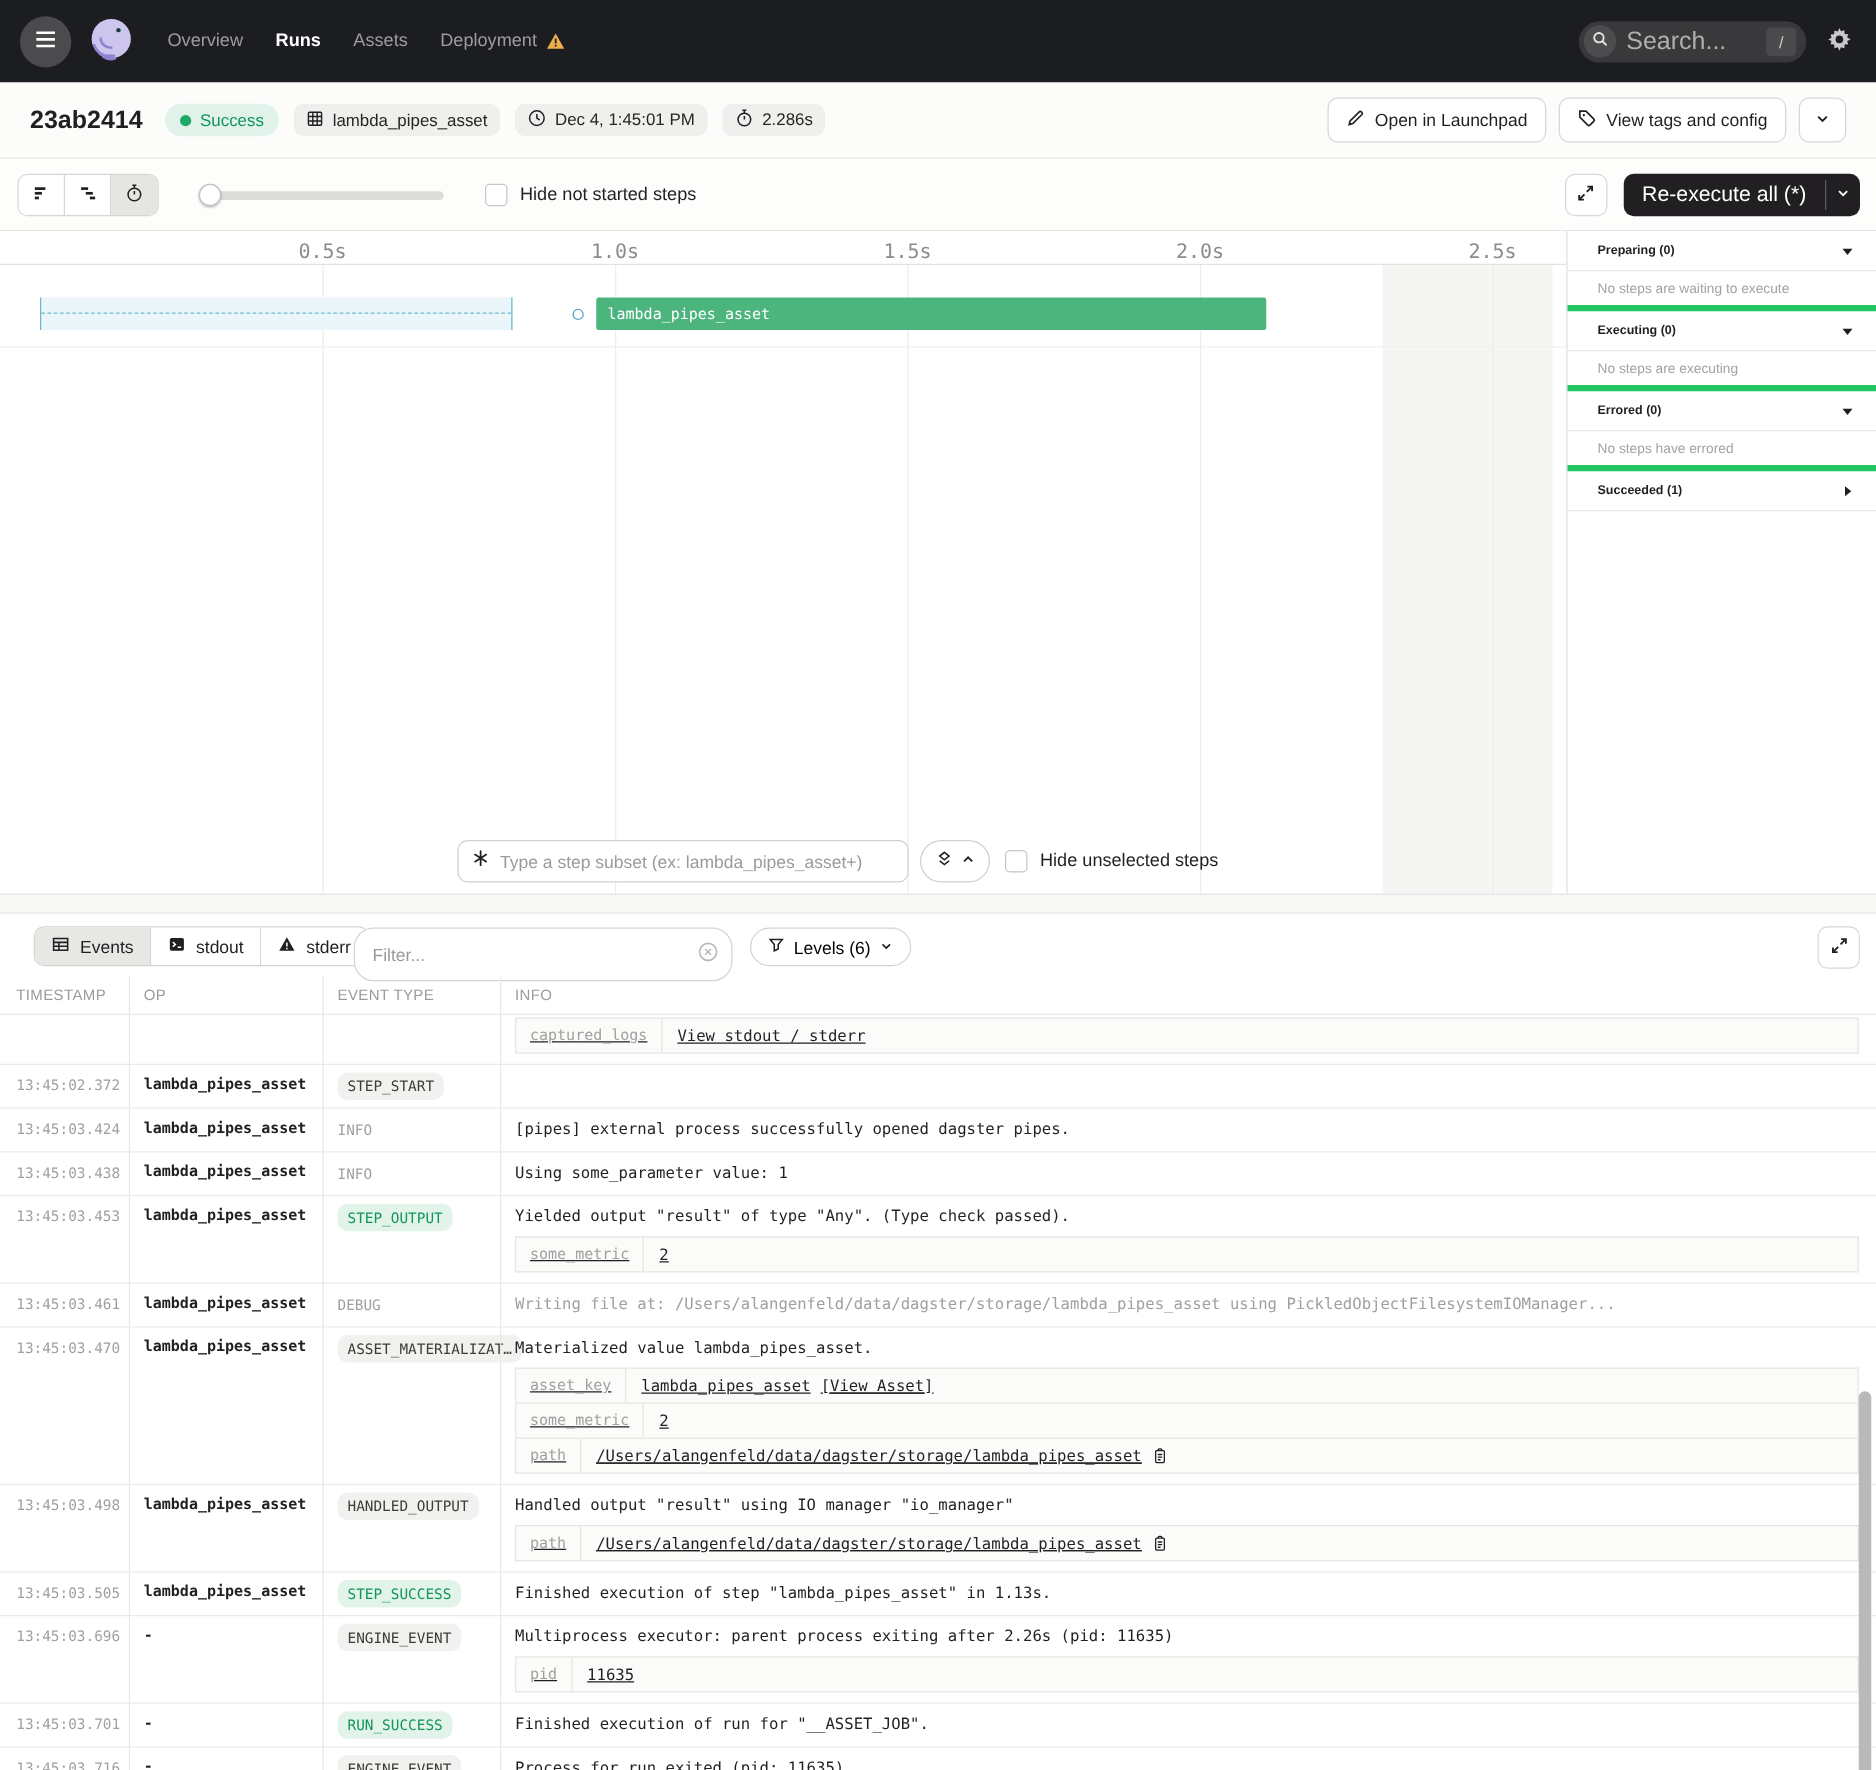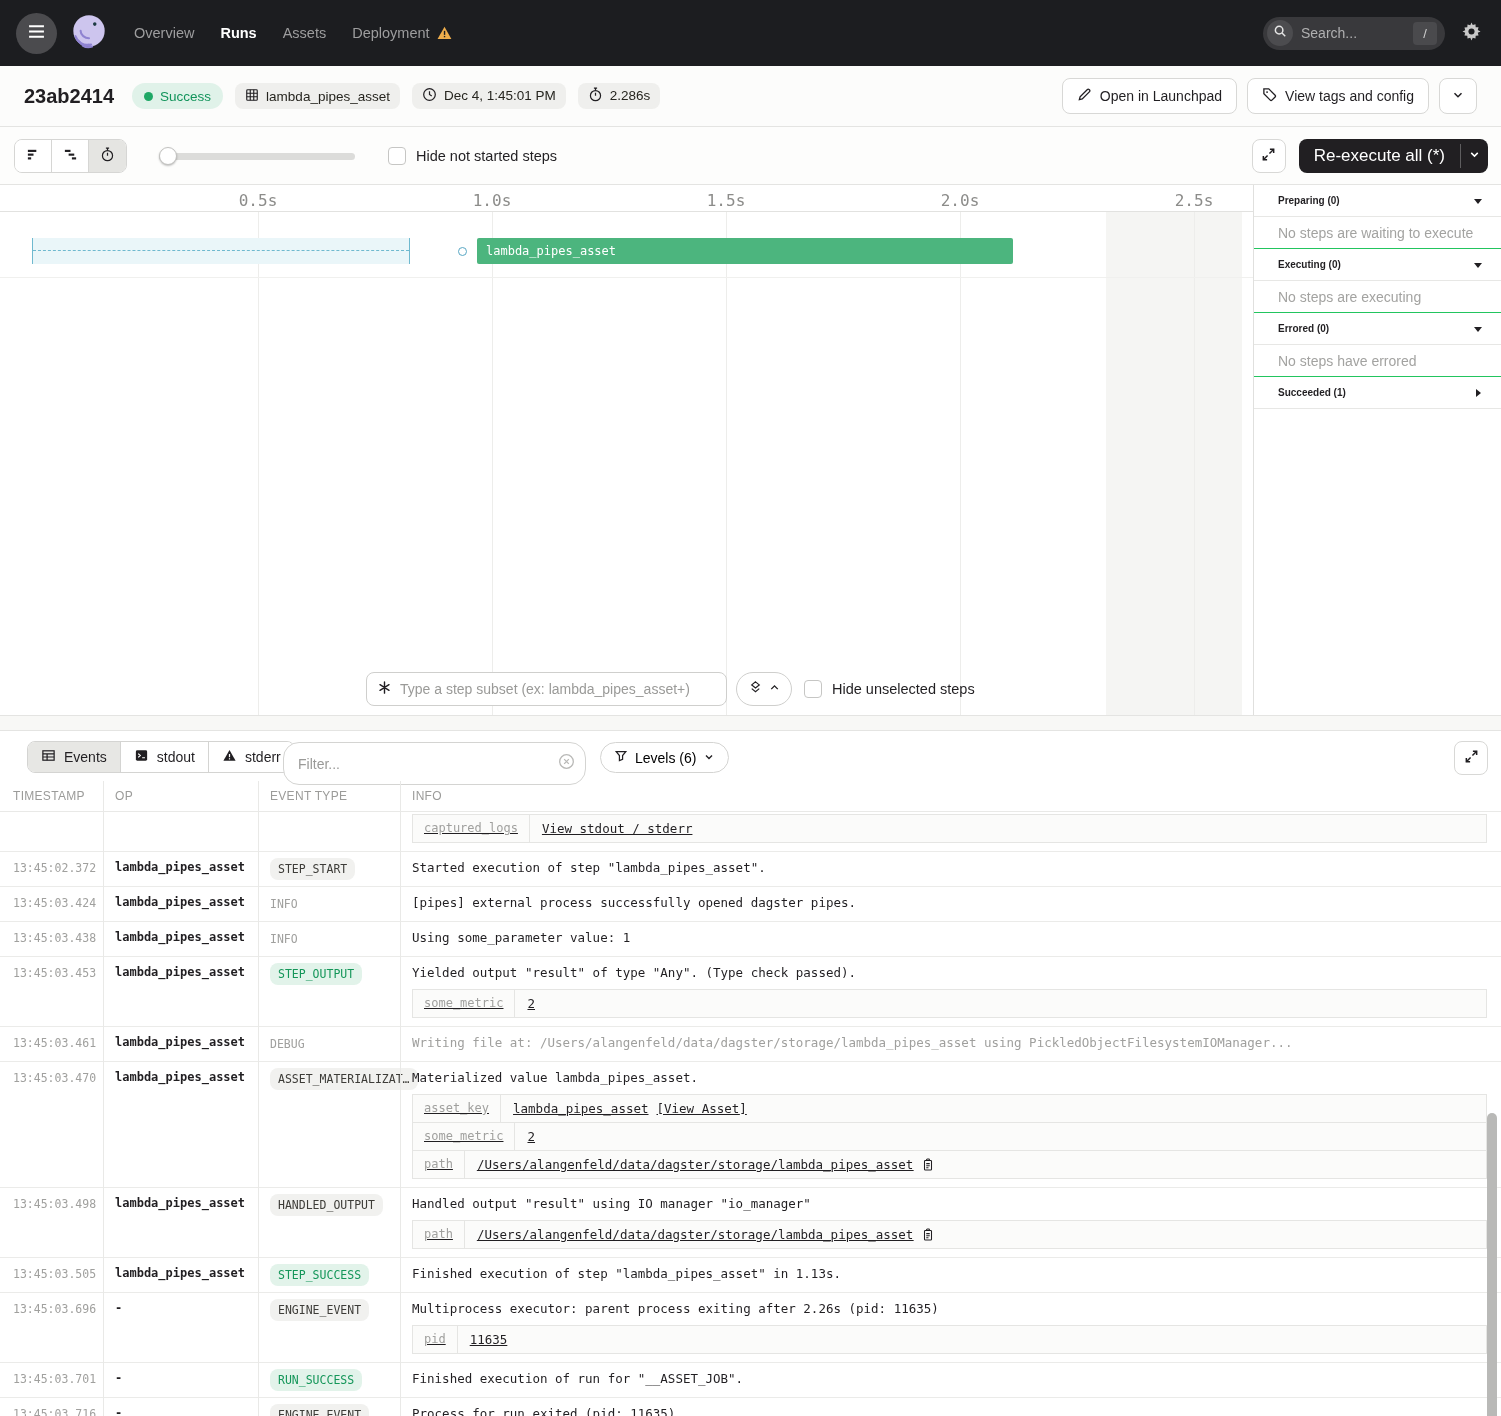--- a/index.html
+++ b/index.html
@@ -9,21 +9,21 @@
   
   #nav { position:absolute; top:0; left:0; width:100%; height:66px; background:#1c1d20; display:flex; align-items:center; padding:0 20px 0 16px; }
   .hamburger { width:41px; height:41px; border-radius:50%; background:#4b4b4e; border:none; display:flex; align-items:center; justify-content:center; cursor:pointer; }
   .logo { width:46px; height:46px; margin-left:9px; display:flex; align-items:center; justify-content:center; cursor:pointer; }
   #nav-items { display:flex; align-items:center; gap:26px; margin-left:22px; }
   .nav-item { font-size:14.5px; color:#9d9d9e; text-decoration:none; display:flex; align-items:center; gap:7px; cursor:pointer; }
   .nav-item.active { color:#fff; font-weight:bold; }
   .nav-spacer { flex:1; }
   .search-pill { width:182px; height:33px; background:#39393c; border-radius:17px; display:flex; align-items:center; padding:0 8px 0 4px; cursor:text; }
   .search-circle { width:26px; height:26px; border-radius:50%; background:#4c4c4f; display:flex; align-items:center; justify-content:center; flex:none; }
-  .search-pill input { flex:1; min-width:0; background:transparent; border:none; outline:none; color:#f0abfc; font-size:14px; padding:0 8px; font-family:"Liberation Sans",sans-serif; }
+  .search-pill input { flex:1; min-width:0; background:transparent; border:none; outline:none; color:#f0abfc; font-size:20px; padding:0 8px; font-family:"Liberation Sans",sans-serif; }
   .search-pill input::placeholder { color:#b0b0b1; }
   .slash-badge { width:24px; height:23px; background:#4a4a4d; color:#cfcfcf; border-radius:4px; font-size:13px; display:flex; align-items:center; justify-content:center; flex:none; }
   .gear-btn { background:none; border:none; margin-left:17px; cursor:pointer; display:flex; }
 
   
   #run-header { position:absolute; top:66px; left:0; width:100%; height:61px; background:#fcfcfb; border-bottom:1px solid #e4e4e2; display:flex; align-items:center; padding:0 24px; }
   .run-id { font-size:20px; font-weight:bold; margin-right:18px; }
   .pill { height:26px; border-radius:8px; display:inline-flex; align-items:center; gap:7px; padding:0 10px; font-size:13.5px; background:#efefed; color:#26251f; margin-right:12px; white-space:nowrap; }
   .pill.status { background:#e0f2e9; color:#12945b; border-radius:13px; padding:0 12px; }
   .dot { width:9px; height:9px; border-radius:50%; background:#1fa866; }
@@ -66,21 +66,21 @@
   .gantt-bar span { display:block; font-family:"DejaVu Sans Mono",monospace; font-size:12px; color:#fff; line-height:26px; padding-left:9px; white-space:nowrap; overflow:hidden; }
   .gantt-controls { position:absolute; left:0; bottom:9px; width:100%; height:34px; display:flex; align-items:center;margin-left:44px; }
   .subset-input { position:absolute; left:322px; width:361px; height:34px; border:1px solid #cfcfcd; border-radius:8px; background:#fff; display:flex; align-items:center; padding:0 10px; }
   .subset-input input { flex:1; min-width:0; border:none; outline:none; background:transparent; font-size:14px; color:#211f22; margin-left:8px; font-family:"Liberation Sans",sans-serif; }
   .subset-input input::placeholder { color:#9a9a98; }
   .graph-btn { position:absolute; left:692px; width:56px; height:34px; border:1px solid #cfcfcd; border-radius:17px; background:#fff; display:flex; align-items:center; justify-content:center; gap:5px; cursor:pointer; }
   .gantt-controls .checkline { position:absolute; left:760px; }
   #gantt-sidebar { position:absolute; left:1253px; top:0; right:0; bottom:0; border-left:1px solid #e0e0de; background:#fff; }
   .ss-head { height:32px; display:flex; align-items:center; padding:0 18px 0 24px; border-bottom:1px solid #e7e7e5; font-size:10px; font-weight:bold; cursor:pointer; }
   .ss-head .ss-caret { margin-left:auto; display:flex; }
-  .ss-caption { height:32px; display:flex; align-items:center; padding:0 24px; border-bottom:1px solid #22c55e; font-size:14px; color:#a3a3a1; }
+  .ss-caption { height:32px; display:flex; align-items:center; padding:0 24px; border-bottom:5px solid #22c55e; font-size:11px; color:#a3a3a1; }
 
   
   #split-divider { position:absolute; top:715px; left:0; width:100%; height:16px; background:#f8f8f6; border-top:1px solid #e4e4e2; border-bottom:1px solid #e4e4e2; cursor:row-resize; }
 
   
   #events { position:absolute; top:731px; left:0; width:100%; bottom:0; background:#fff; }
   .log-tabs { position:absolute; left:27px; top:10px; display:flex; border:1px solid #d4d4d2; border-radius:8px; overflow:hidden; height:32px; }
   .log-tab { display:flex; align-items:center; gap:8px; padding:0 13px; background:#fff; border:none; border-right:1px solid #d4d4d2; font-size:14px; color:#211f22; cursor:pointer; font-family:"Liberation Sans",sans-serif; }
   .log-tab:last-child { border-right:none; }
   .log-tab.active { background:#e7e7e4; }
@@ -442,24 +442,20 @@
                   <span>View stdout / stderr</span>
                 </div>
   </div>
             </div>
     </div>
   </div>
         <div class="erow">
     <div class="c-ts">13:45:02.372</div>
     <div class="c-op">lambda_pipes_asset</div>
     <div class="c-type"><span class="badge gray">STEP_START</span></div>
-    <div class="c-info">
-      <div class="info-text">Started execution of step "lambda_pipes_asset".</div>
-
-    </div>
   </div>
         <div class="erow">
     <div class="c-ts">13:45:03.424</div>
     <div class="c-op">lambda_pipes_asset</div>
     <div class="c-type"><span class="badge plain">INFO</span></div>
     <div class="c-info">
       <div class="info-text">[pipes] external process successfully opened dagster pipes.</div>
 
     </div>
   </div>

